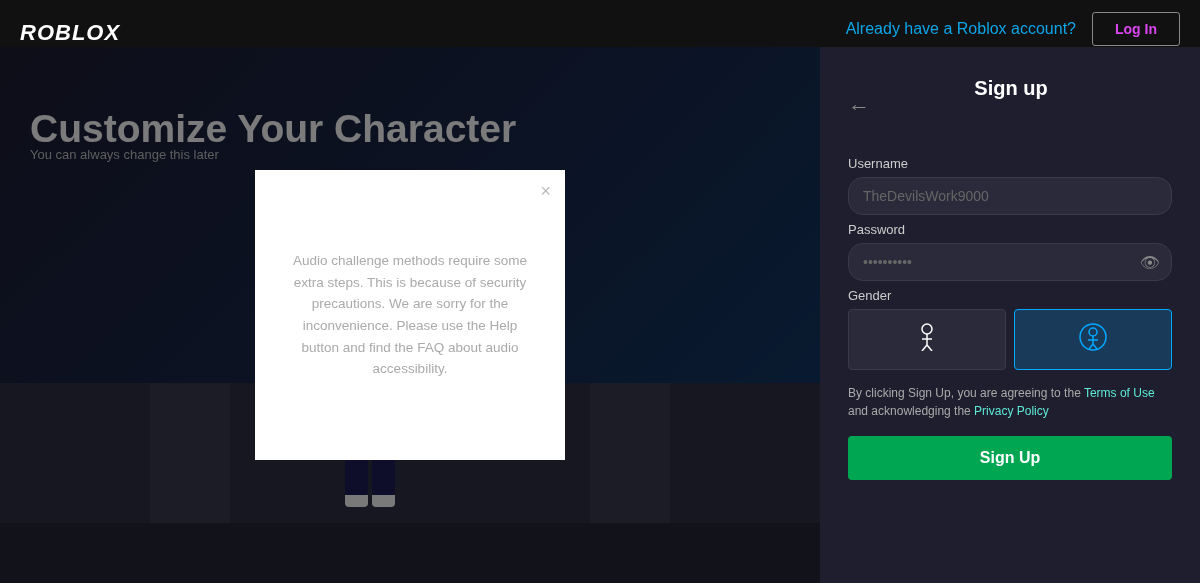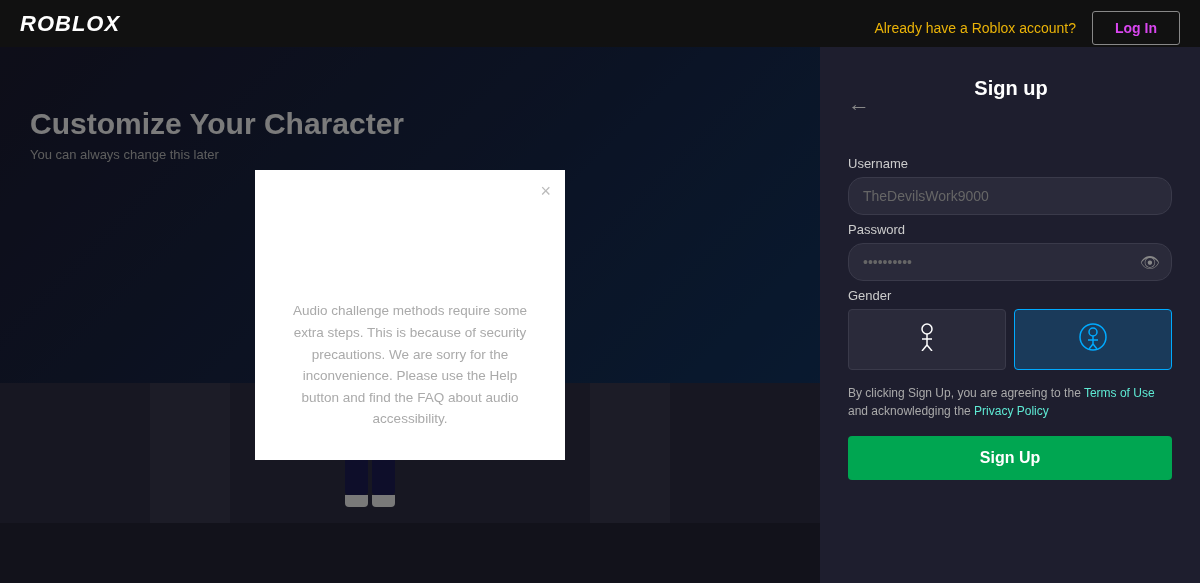--- a/index.html
+++ b/index.html
@@ -12,40 +12,40 @@
       position: relative;
     }
 
     
     #header {
       position: absolute;
       top: 0; left: 0; right: 0;
       height: 47px;
       background: #111;
       display: flex;
-      align-items: flex-start;
+      align-items: flex-end;
       justify-content: space-between;
-      padding: 11px 20px;
+      padding: 1px 20px;
       z-index: 10;
     }
     #logo {
       color: white;
       font-size: 22px;
       font-weight: 900;
       letter-spacing: 1px;
       font-style: italic;
     }
     #header-right {
       display: flex;
       align-items: center;
       gap: 16px;
     }
     #already-text {
-      color: #eab308;
-      font-size: 14px;
+      color: #0ea5e9;
+      font-size: 16px;
     }
     #login-btn {
       border: 1.5px solid #888;
       background: transparent;
       color: #d946ef;
       padding: 8px 22px;
       font-size: 14px;
       cursor: pointer;
       border-radius: 3px;
       font-weight: bold;
@@ -59,21 +59,21 @@
       width: 820px;
       height: 536px;
       background: linear-gradient(135deg, #1a1a2e 0%, #16213e 40%, #0f3460 100%);
       overflow: hidden;
     }
     #customize-title {
       position: absolute;
       top: 60px;
       left: 30px;
       color: #e0e0e0;
-      font-size: 30px;
+      font-size: 39px;
       font-weight: bold;
     }
     #customize-subtitle {
       position: absolute;
       top: 100px;
       left: 30px;
       color: #aaa;
       font-size: 13px;
     }
 
@@ -201,21 +201,21 @@
       border: none;
       line-height: 1;
     }
     #modal-content-area {
       position: absolute;
       top: 0; left: 0;
       width: 100%;
       height: 100%;
       background: white;
       display: flex;
-      align-items: flex-end;
+      align-items: center;
       justify-content: center;
       padding: 30px;
     }
     #modal-text {
       color: #aaa;
       font-size: 13.5px;
       text-align: center;
       line-height: 1.6;
     }
 

